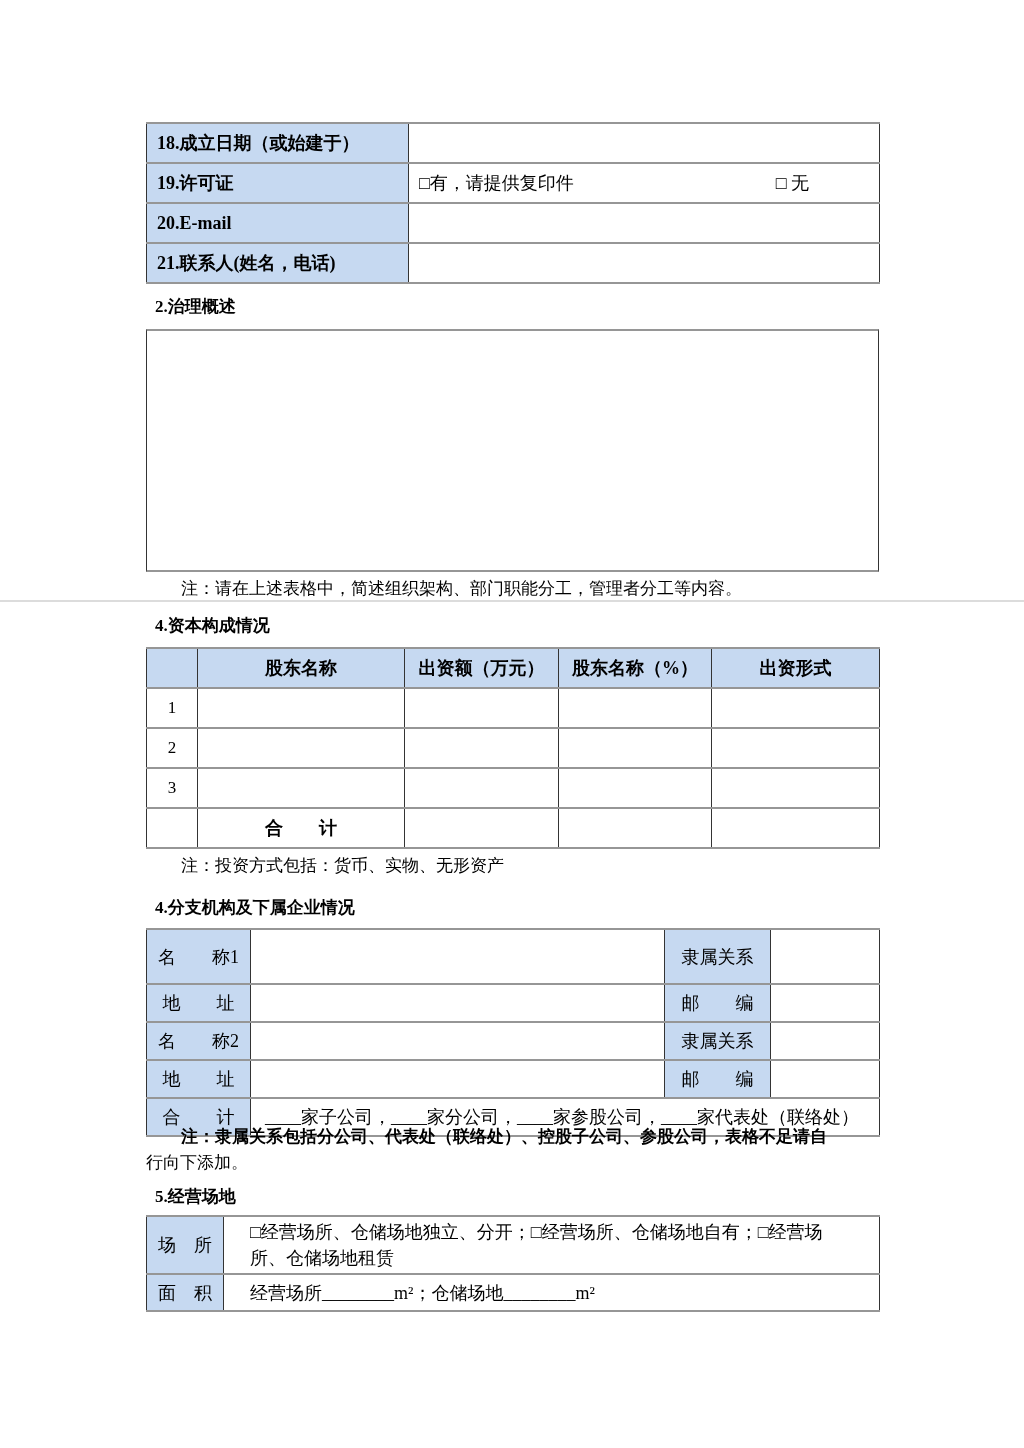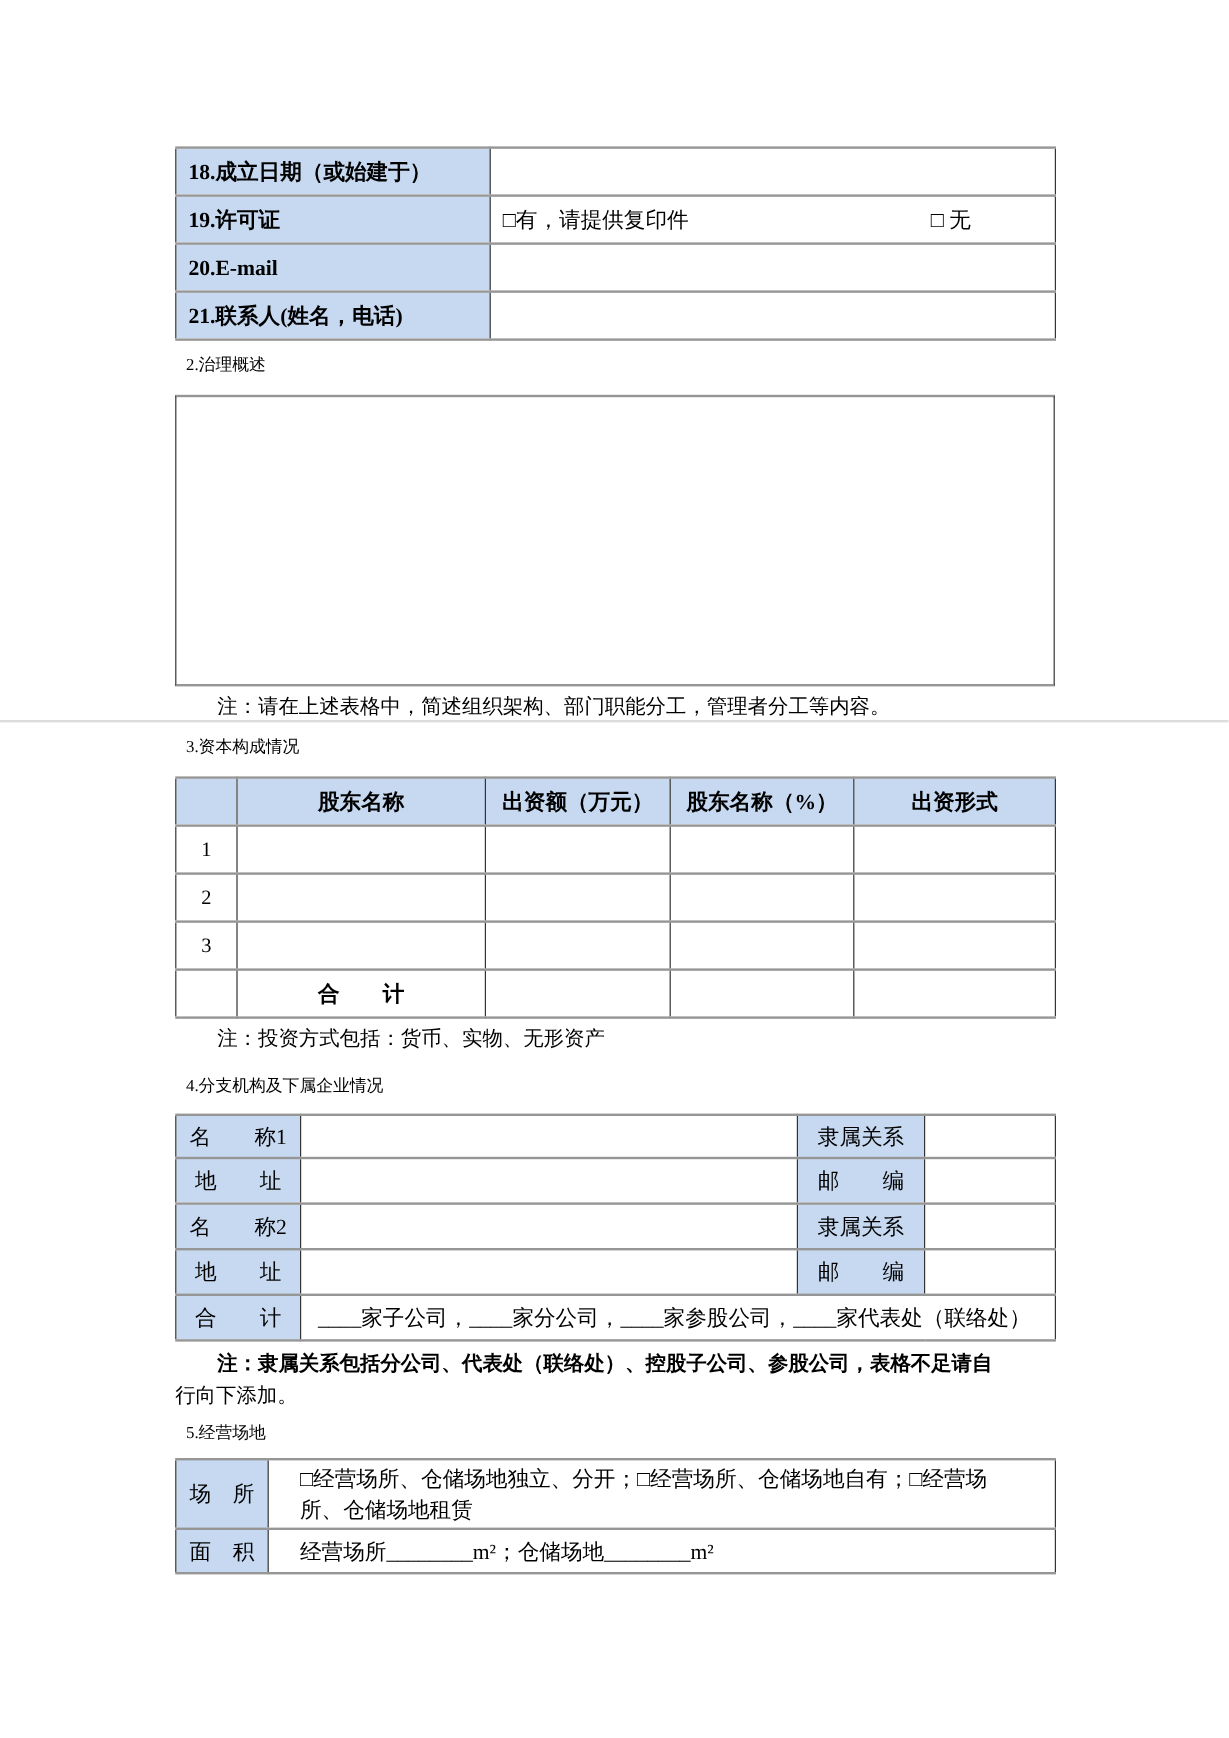--- a/index.html
+++ b/index.html
@@ -24,21 +24,21 @@
   .hd  { background: #c6d9f1; }
   .b   { font-weight: bold; }
   .c   { text-align: center; }
   .lbl { padding-left: 10px; }
   .val { padding-left: 10px; }
   .num { text-align: center; font-size: 17px; }
 
   .license-cell { }
   .license-flex { display: flex; justify-content: space-between; align-items: center; padding: 0 70px 0 10px; }
 
-  .sec-h { position: absolute; font-size: 14px; font-weight: normal; white-space: nowrap; }
+  .sec-h { position: absolute; font-size: 17px; font-weight: bold; white-space: nowrap; }
   .note  { position: absolute; font-size: 17px; white-space: nowrap; }
 
   #governance-box {
     position: absolute; left: 146px; top: 329px; width: 733px; height: 243px;
     border: 1px solid #343434; border-top: 2px solid #969696; border-bottom: 2px solid #969696;
     background: #fff;
   }
   #page-break-line { position: absolute; left: 0; top: 600px; width: 1024px; height: 2px; background: #dcdcdc; }
 
   #note-branches { position: absolute; left: 146px; top: 1124px; width: 740px; font-size: 17px; }
@@ -82,21 +82,21 @@
     </tr>
   </tbody>
     </table>
 
   <div class="sec-h" style="left:155px; top:295px;">2.治理概述</div>
   <div id="governance-box"></div>
   <div class="note" style="left:181px; top:577px;text-align:center;">注：请在上述表格中，简述组织架构、部门职能分工，管理者分工等内容。</div>
 
   <div id="page-break-line"></div>
 
-  <div class="sec-h" style="left:155px; top:614px;">3.资本构成情况</div>
+  <div class="sec-h" style="left:155px; top:614px;">4.资本构成情况</div>
   <table style="left:146px; top:647px; width:733px;">
     <colgroup>
       <col style="width:51px">
         <col style="width:207px">
         <col style="width:154px">
         <col style="width:153px">
         <col style="width:168px">
     </colgroup>
     <tbody>
         <tr style="height:40px;border-radius:10px;">
@@ -140,21 +140,21 @@
 
   <div class="sec-h" style="left:155px; top:896px;">4.分支机构及下属企业情况</div>
   <table style="left:146px; top:928px; width:733px;">
     <colgroup>
       <col style="width:104px">
         <col style="width:414px">
         <col style="width:106px">
         <col style="width:109px">
     </colgroup>
     <tbody>
-        <tr style="height:36px;">
+        <tr style="height:55px;">
       <td class="hd c">名　　称1</td>
       <td></td>
       <td class="hd c">隶属关系</td>
       <td></td>
     </tr>
     <tr style="height:38px;">
       <td class="hd c">地　　址</td>
       <td></td>
       <td class="hd c">邮　　编</td>
       <td></td>

